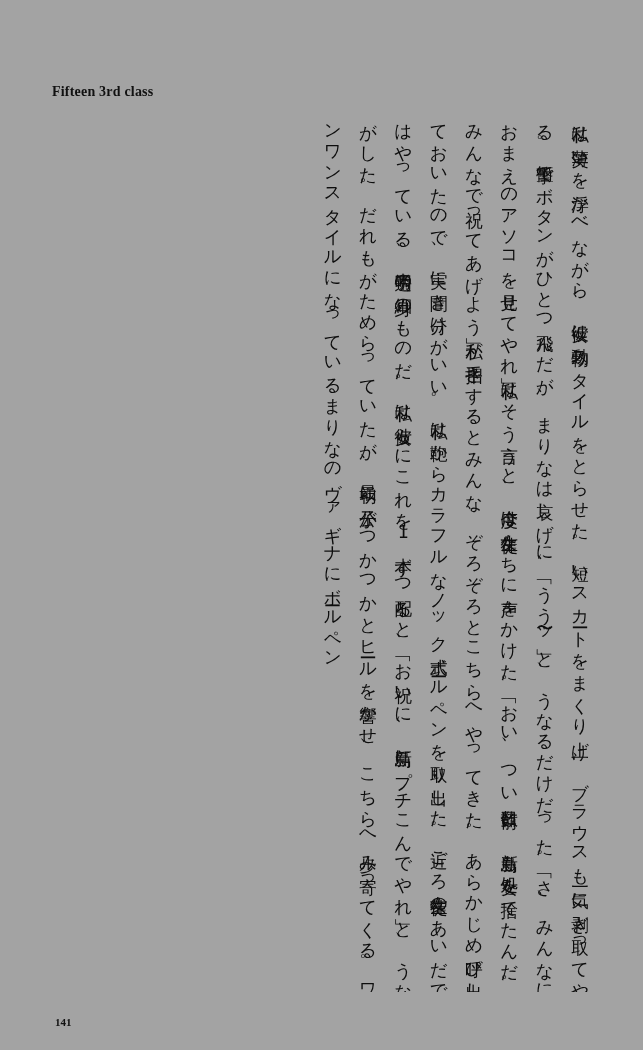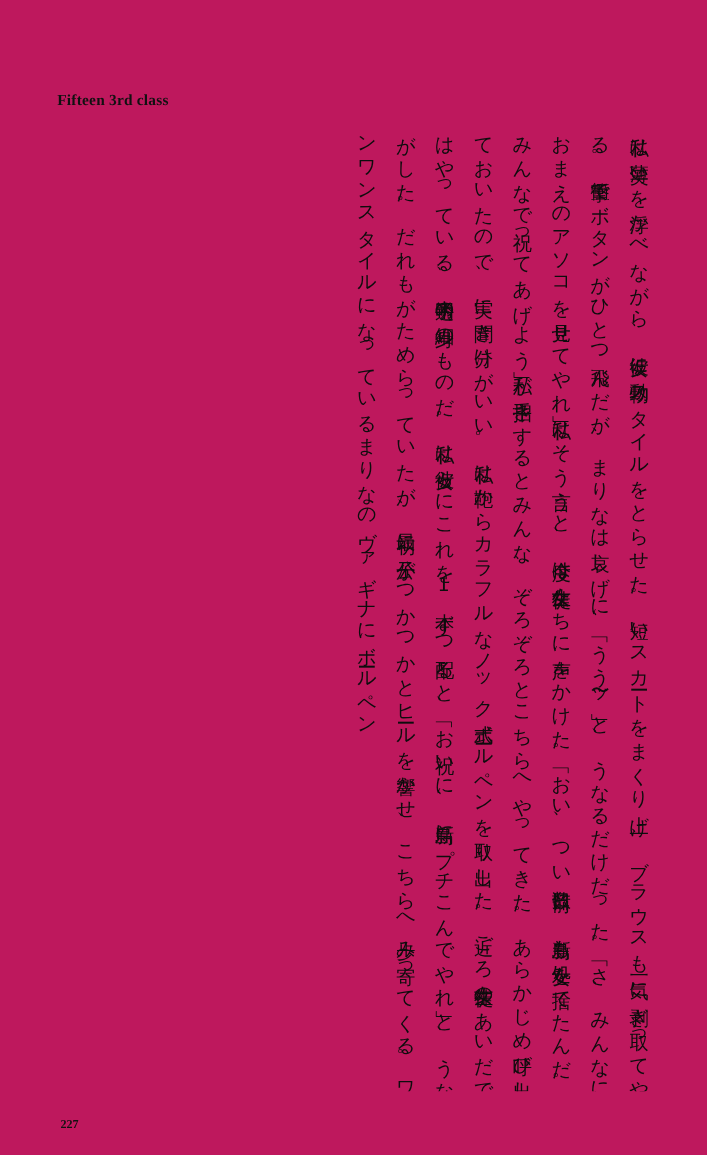--- a/index.html
+++ b/index.html
@@ -12,21 +12,21 @@
     height: 1050px;
     position: relative;
     font-family: "Liberation Serif", serif;
     color: #111111;
     overflow: hidden;
   }
 
   .page {
     position: absolute;
     inset: 0;
-    background: #be185d;
+    background: #a3a3a3;
   }
 
   
   .running-head {
     position: absolute;
     top: 84px;
     left: 52px;
     font-family: "Liberation Serif", serif;
     font-size: 14px;
     font-weight: bold;
@@ -75,15 +75,15 @@
 <body>
 
 <div class="page">
 
   <div class="running-head">Fifteen 3rd class</div>
 
   <div class="vtext">
     <p>私は薄笑いを浮かべながら、彼女に動物スタイルをとらせた。短いスカートをまくり上げ、ブラウスも一気に剥ぎ取ってやる。衝撃でボタンがひとつ飛んだが、まりなは哀しげに、「うう〜ッ」と、うなるだけだった。「さ、みんなにおまえのアソコを見せてやれ」私はそう言うと、今度は女生徒たちに声をかけた。「おい、つい数日前に、新島も処女を捨てたんだ。みんなで祝ってあげよう」私が手招きするとみんな、ぞろぞろとこちらへやってきた。あらかじめ呼び出しておいたので、実に聞き分けがいい。私は鞄からカラフルなノック式ボールペンを取り出した。近ごろ女生徒のあいだではやっている、半透明の細身のものだ。私は彼女らにこれを1本ずつ配ると、「お祝いに、新島にプチこんでやれ」と、うながした。だれもがためらっていたが、最初に公子がつかつかとヒールを響かせ、こちらへ歩み寄ってくる。ワンワンスタイルになっているまりなのヴァギナにボールペン</p>
   </div>
 
-  <div class="folio">227</div>
+  <div class="folio">141</div>
 
 </div>
 
 </body></html>

